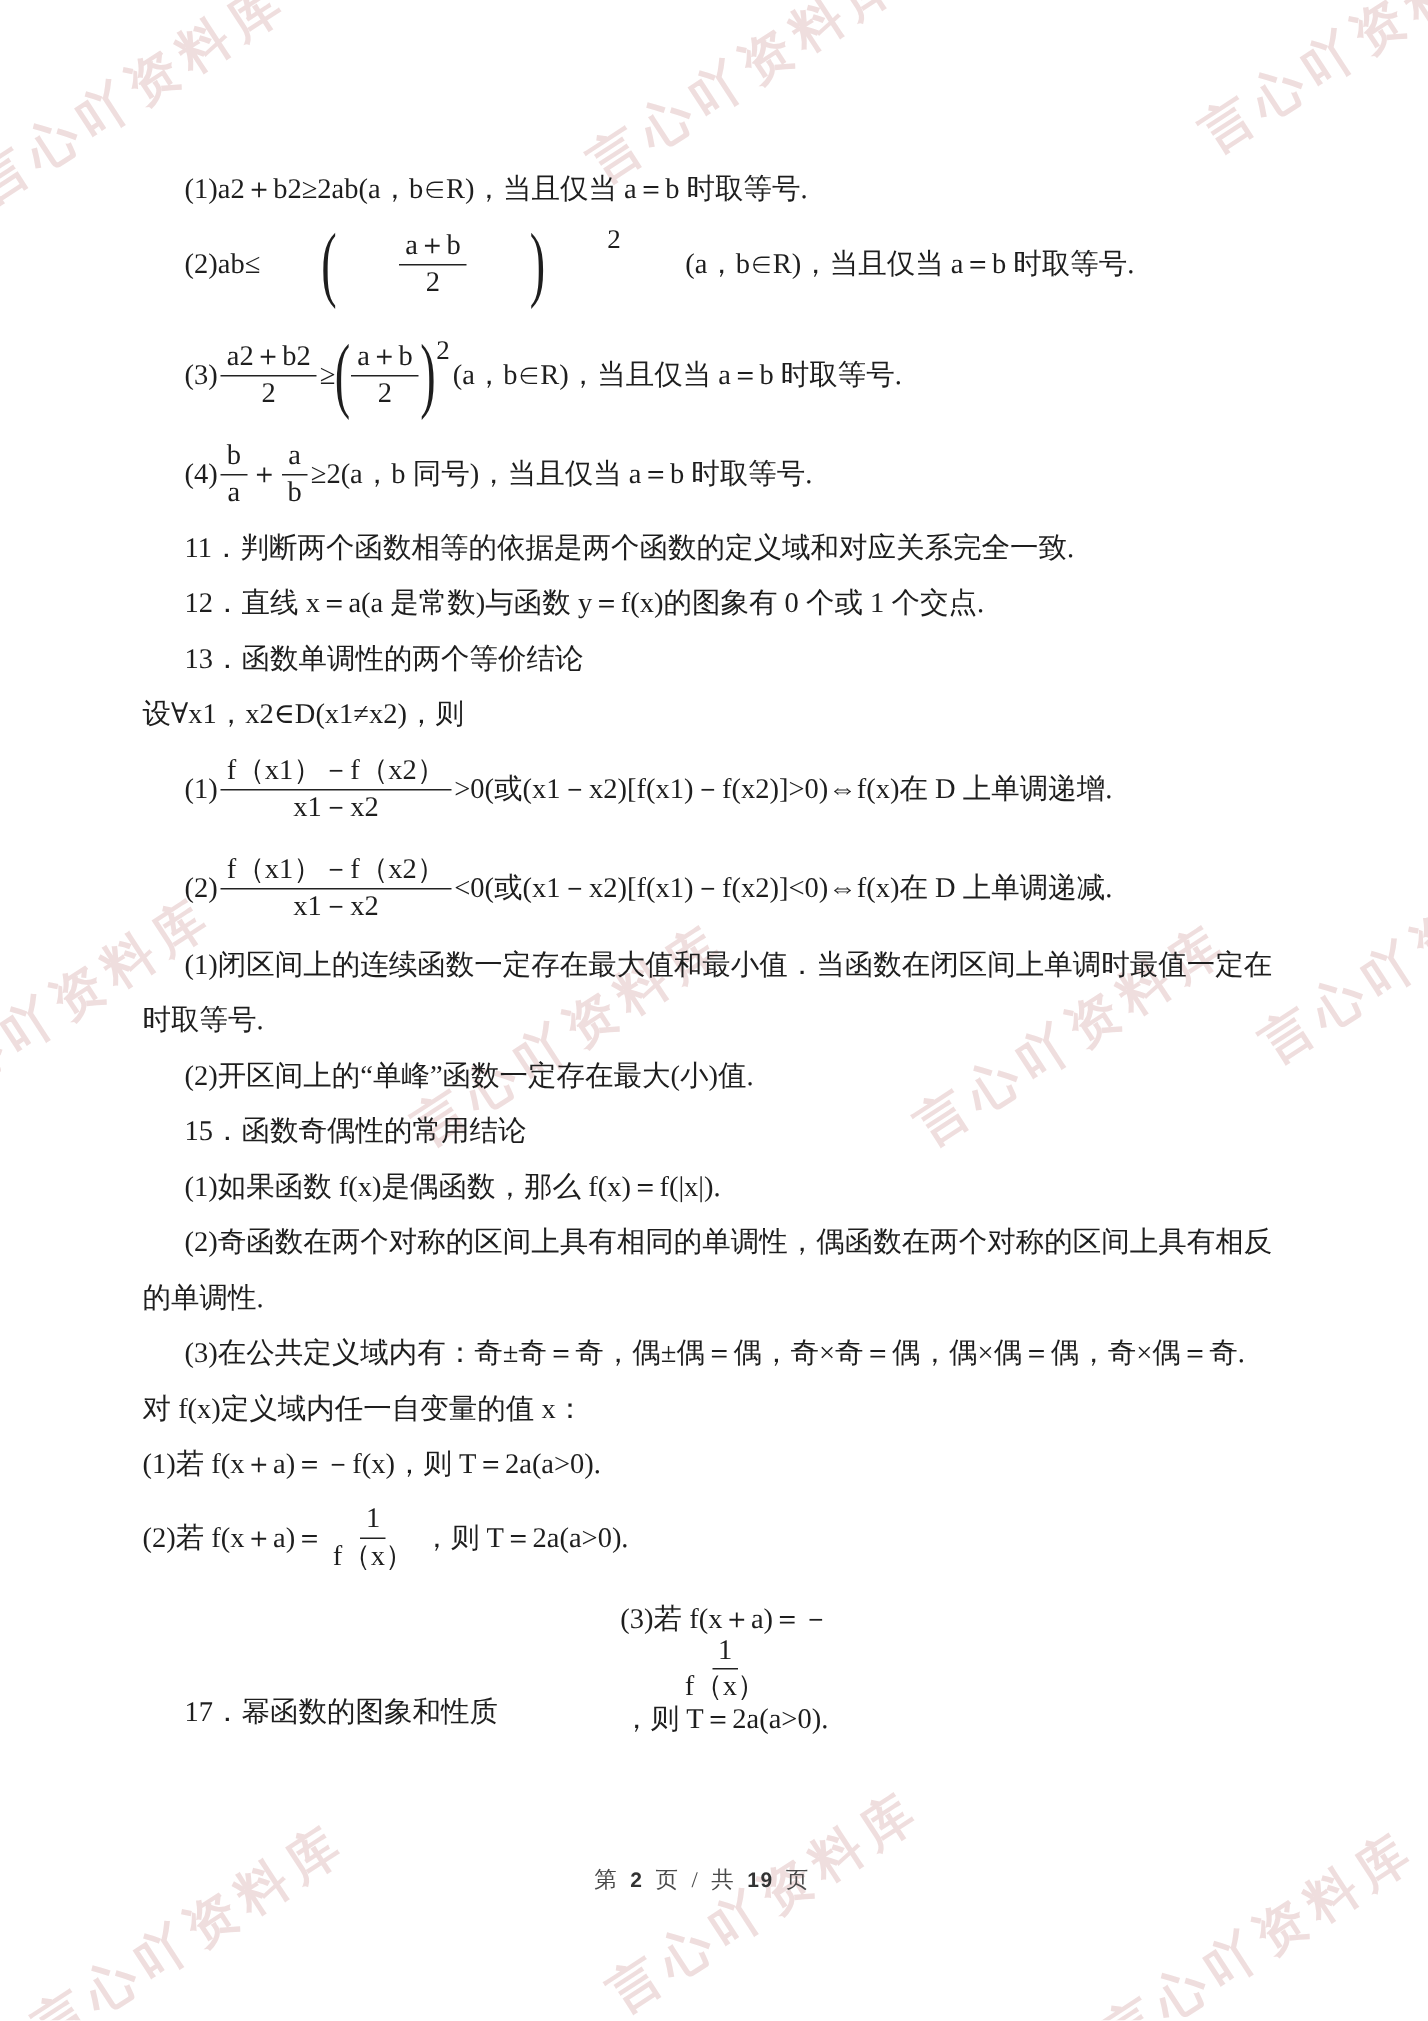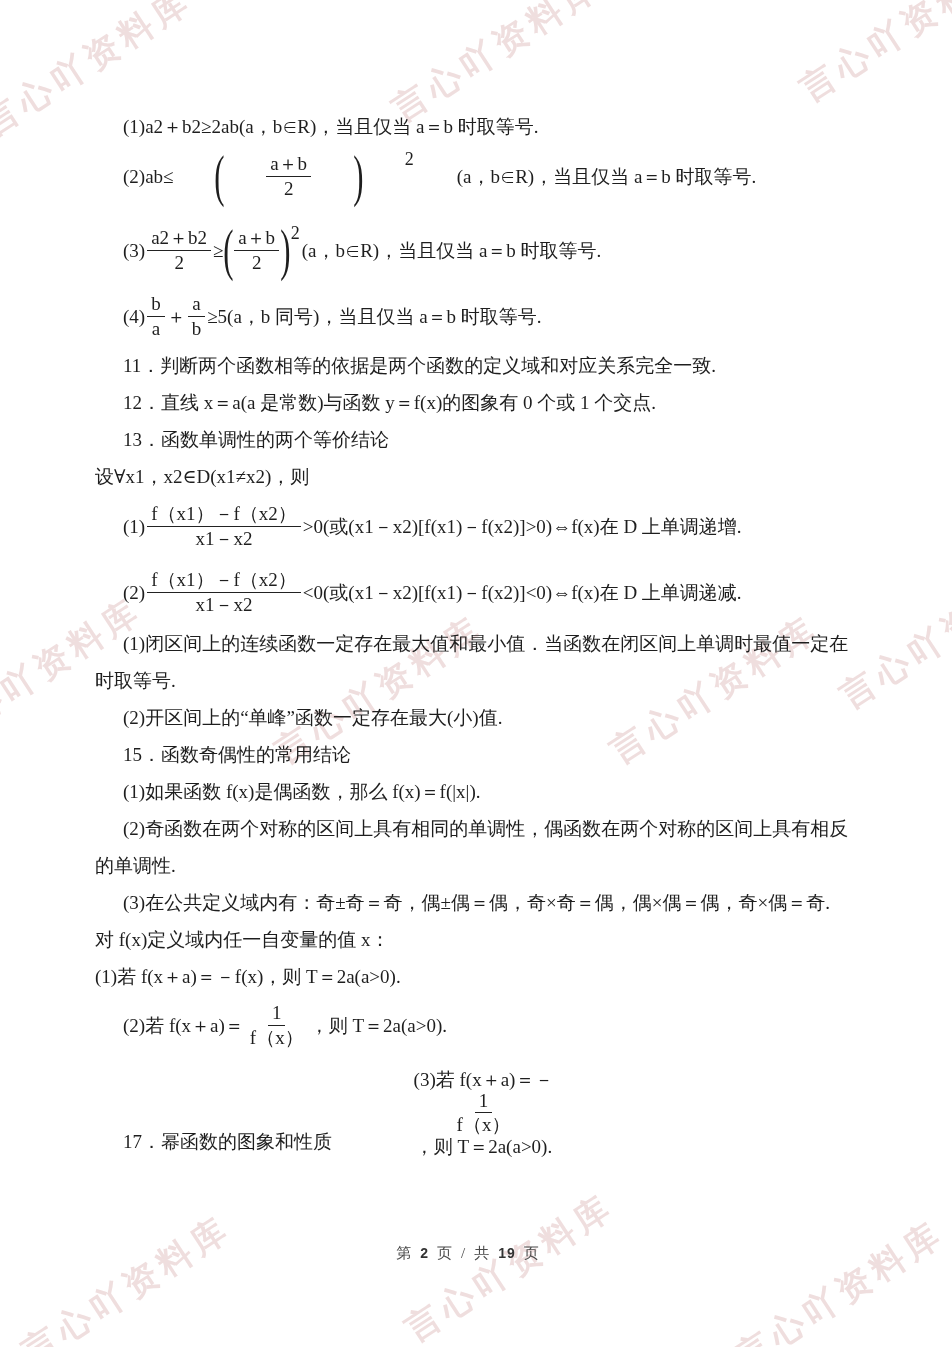--- a/index.html
+++ b/index.html
@@ -128,21 +128,21 @@
       <span class="txt">(4)</span>
       <span class="frac">
         <span class="fnum">b</span>
         <span class="fden">a</span>
       </span>
       <span class="txt">＋</span>
       <span class="frac">
         <span class="fnum">a</span>
         <span class="fden">b</span>
       </span>
-      <span class="txt">≥5(a，b 同号)，当且仅当 a＝b 时取等号.</span>
+      <span class="txt">≥2(a，b 同号)，当且仅当 a＝b 时取等号.</span>
     </div>
 
     <div class="line indent">11．判断两个函数相等的依据是两个函数的定义域和对应关系完全一致.</div>
     <div class="line indent">12．直线 x＝a(a 是常数)与函数 y＝f(x)的图象有 0 个或 1 个交点.</div>
     <div class="line indent">13．函数单调性的两个等价结论</div>
     <div class="line" style="">设∀x1，x2∈D(x1≠x2)，则</div>
 
     <div class="mline indent" style="height:46px;margin-bottom:20px;">
       <span class="txt">(1)</span>
       <span class="frac">
@@ -165,21 +165,21 @@
     <div class="line">时取等号.</div>
     <div class="line indent">(2)开区间上的“单峰”函数一定存在最大(小)值.</div>
     <div class="line indent">15．函数奇偶性的常用结论</div>
     <div class="line indent">(1)如果函数 f(x)是偶函数，那么 f(x)＝f(|x|).</div>
     <div class="line indent">(2)奇函数在两个对称的区间上具有相同的单调性，偶函数在两个对称的区间上具有相反</div>
     <div class="line">的单调性.</div>
     <div class="line indent">(3)在公共定义域内有：奇±奇＝奇，偶±偶＝偶，奇×奇＝偶，偶×偶＝偶，奇×偶＝奇.</div>
     <div class="line">对 f(x)定义域内任一自变量的值 x：</div>
     <div class="line">(1)若 f(x＋a)＝－f(x)，则 T＝2a(a&gt;0).</div>
 
-    <div class="mline" style="height:44px;margin-bottom:22px;margin-left:28px;">
+    <div class="mline" style="height:44px;margin-bottom:22px;">
       <span class="txt">(2)若 f(x＋a)＝</span>
       <span class="frac">
         <span class="fnum">1</span>
         <span class="fden">f（x）</span>
       </span>
       <span class="txt">，则 T＝2a(a&gt;0).</span>
     </div>
 
     <div class="mline" style="height:44px;margin-bottom:18px;flex-direction:column;">
       <span class="txt">(3)若 f(x＋a)＝－</span>

